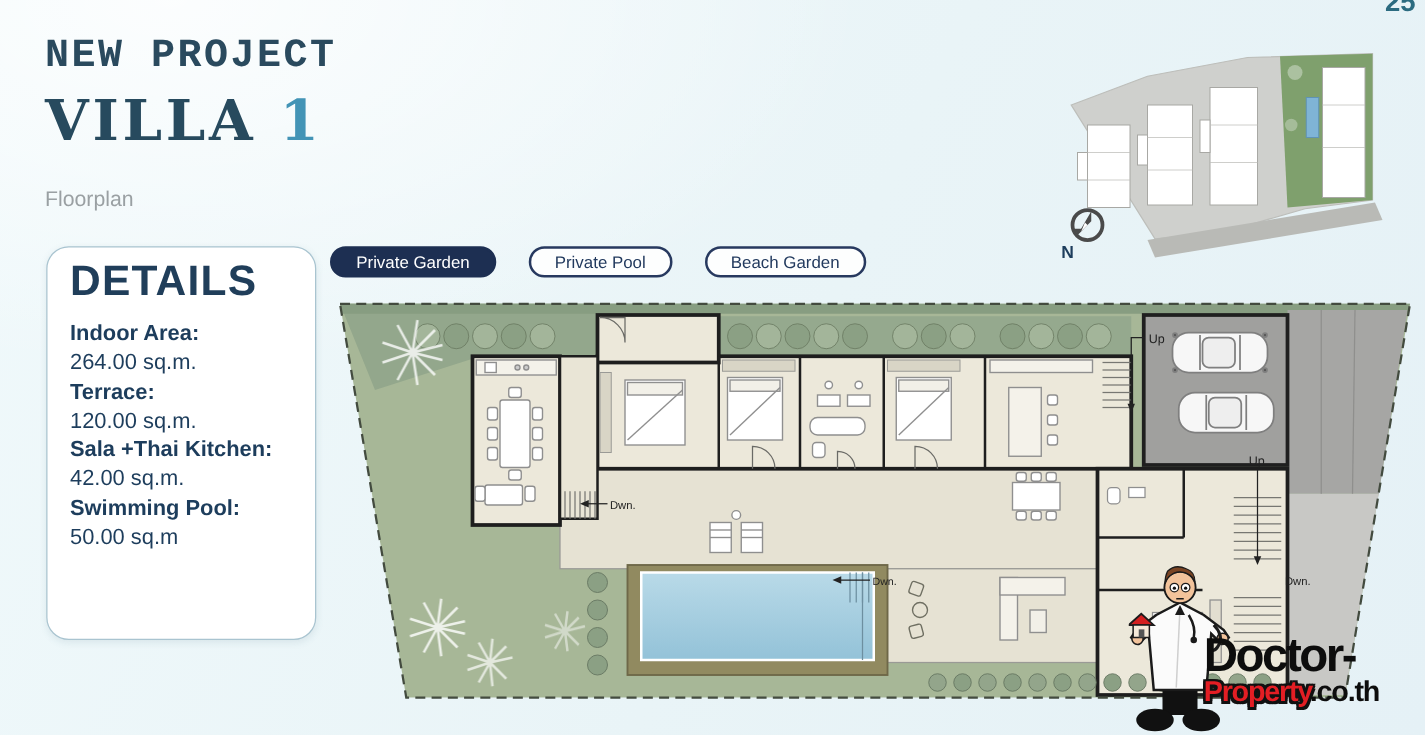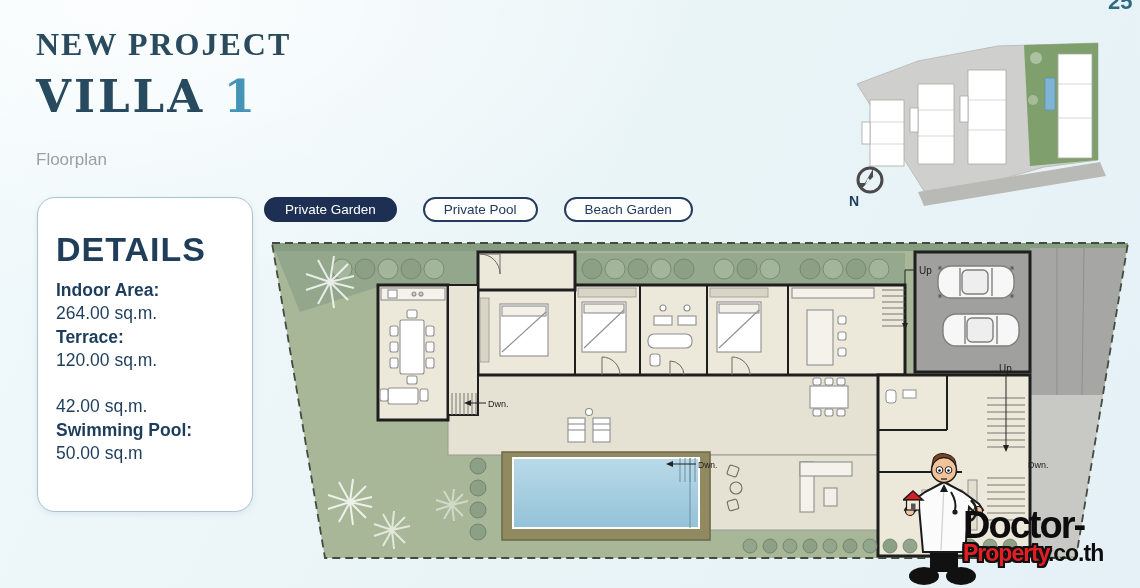--- a/index.html
+++ b/index.html
@@ -3,30 +3,30 @@
 <meta charset="utf-8">
 <style>
   html,body{margin:0;padding:0;background:#dfeef2;}
   .page{position:relative;width:1140px;height:588px;overflow:hidden;
     font-family:"Liberation Sans",sans-serif;
     background:
       radial-gradient(900px 480px at 12% 0%, rgba(255,255,255,.8), rgba(255,255,255,0) 62%),
       linear-gradient(115deg,#f0f9fb 0%,#e9f4f7 55%,#e5f1f6 100%);}
   .page-num{position:absolute;top:-11px;left:1108px;font-size:22px;font-weight:bold;color:#2b6b80;}
   
-  .eyebrow{position:absolute;left:36px;top:26px;font-family:Liberation Serif, serif;
+  .eyebrow{position:absolute;left:36px;top:26px;font-family:Liberation Mono, monospace;
     font-size:32px;font-weight:600;letter-spacing:2px;color:#2a4a5e;}
   .title{position:absolute;left:36px;top:70px;font-family:"DejaVu Serif",serif;
     font-size:45px;font-weight:700;letter-spacing:3px;color:#274a5e;}
   .title .accent{color:#4394b6;}
   .section{position:absolute;left:36px;top:150px;font-size:17px;color:#9aa0a3;}
   
   .details{position:absolute;left:37px;top:197px;width:216px;height:315px;background:#fff;
     border:1px solid #a9c4d0;border-radius:18px;box-shadow:0 2px 6px rgba(80,120,140,.12);
-    padding:32px 18px;box-sizing:border-box;color:#1d3d5c;}
+    padding:8px 18px;box-sizing:border-box;color:#1d3d5c;}
   .details h2{margin:0 0 10px 0;font-size:34px;letter-spacing:1px;color:#203e5a;}
   .details .row{font-size:17.5px;line-height:1.33;}
   .details .lbl{font-weight:bold;}
   
   .tags{position:absolute;left:264px;top:197px;display:flex;gap:26px;}
   .pill{display:inline-flex;align-items:center;justify-content:center;height:25px;
     padding:0 19px;border:2px solid #27395f;border-radius:14px;background:#fdfefe;
     color:#223a5e;font-size:13.5px;box-sizing:border-box;white-space:nowrap;}
   .pill.active{background:#1d2f52;border-color:#1d2f52;color:#fff;}
   
@@ -49,21 +49,21 @@
   <div class="page-num">25</div>
 
   <div class="eyebrow">NEW PROJECT</div>
   <div class="title"><span>VILLA</span> <span class="accent">1</span></div>
   <div class="section">Floorplan</div>
 
   <div class="details">
     <h2>DETAILS</h2>
     <div class="row"><span class="lbl">Indoor Area:</span><br><span>264.00 sq.m.</span></div>
     <div class="row"><span class="lbl">Terrace:</span><br><span>120.00 sq.m.</span></div>
-    <div class="row"><br><span>42.00 sq.m.</span></div>
+    <div class="row"><span class="lbl">Sala +Thai Kitchen:</span><br><span>42.00 sq.m.</span></div>
     <div class="row"><span class="lbl">Swimming Pool:</span><br><span>50.00 sq.m</span></div>
   </div>
 
   <div class="tags">
     <span class="pill active">Private Garden</span>
     <span class="pill">Private Pool</span>
     <span class="pill">Beach Garden</span>
   </div>
 
   <svg class="sitemap" viewBox="0 0 280 178">

